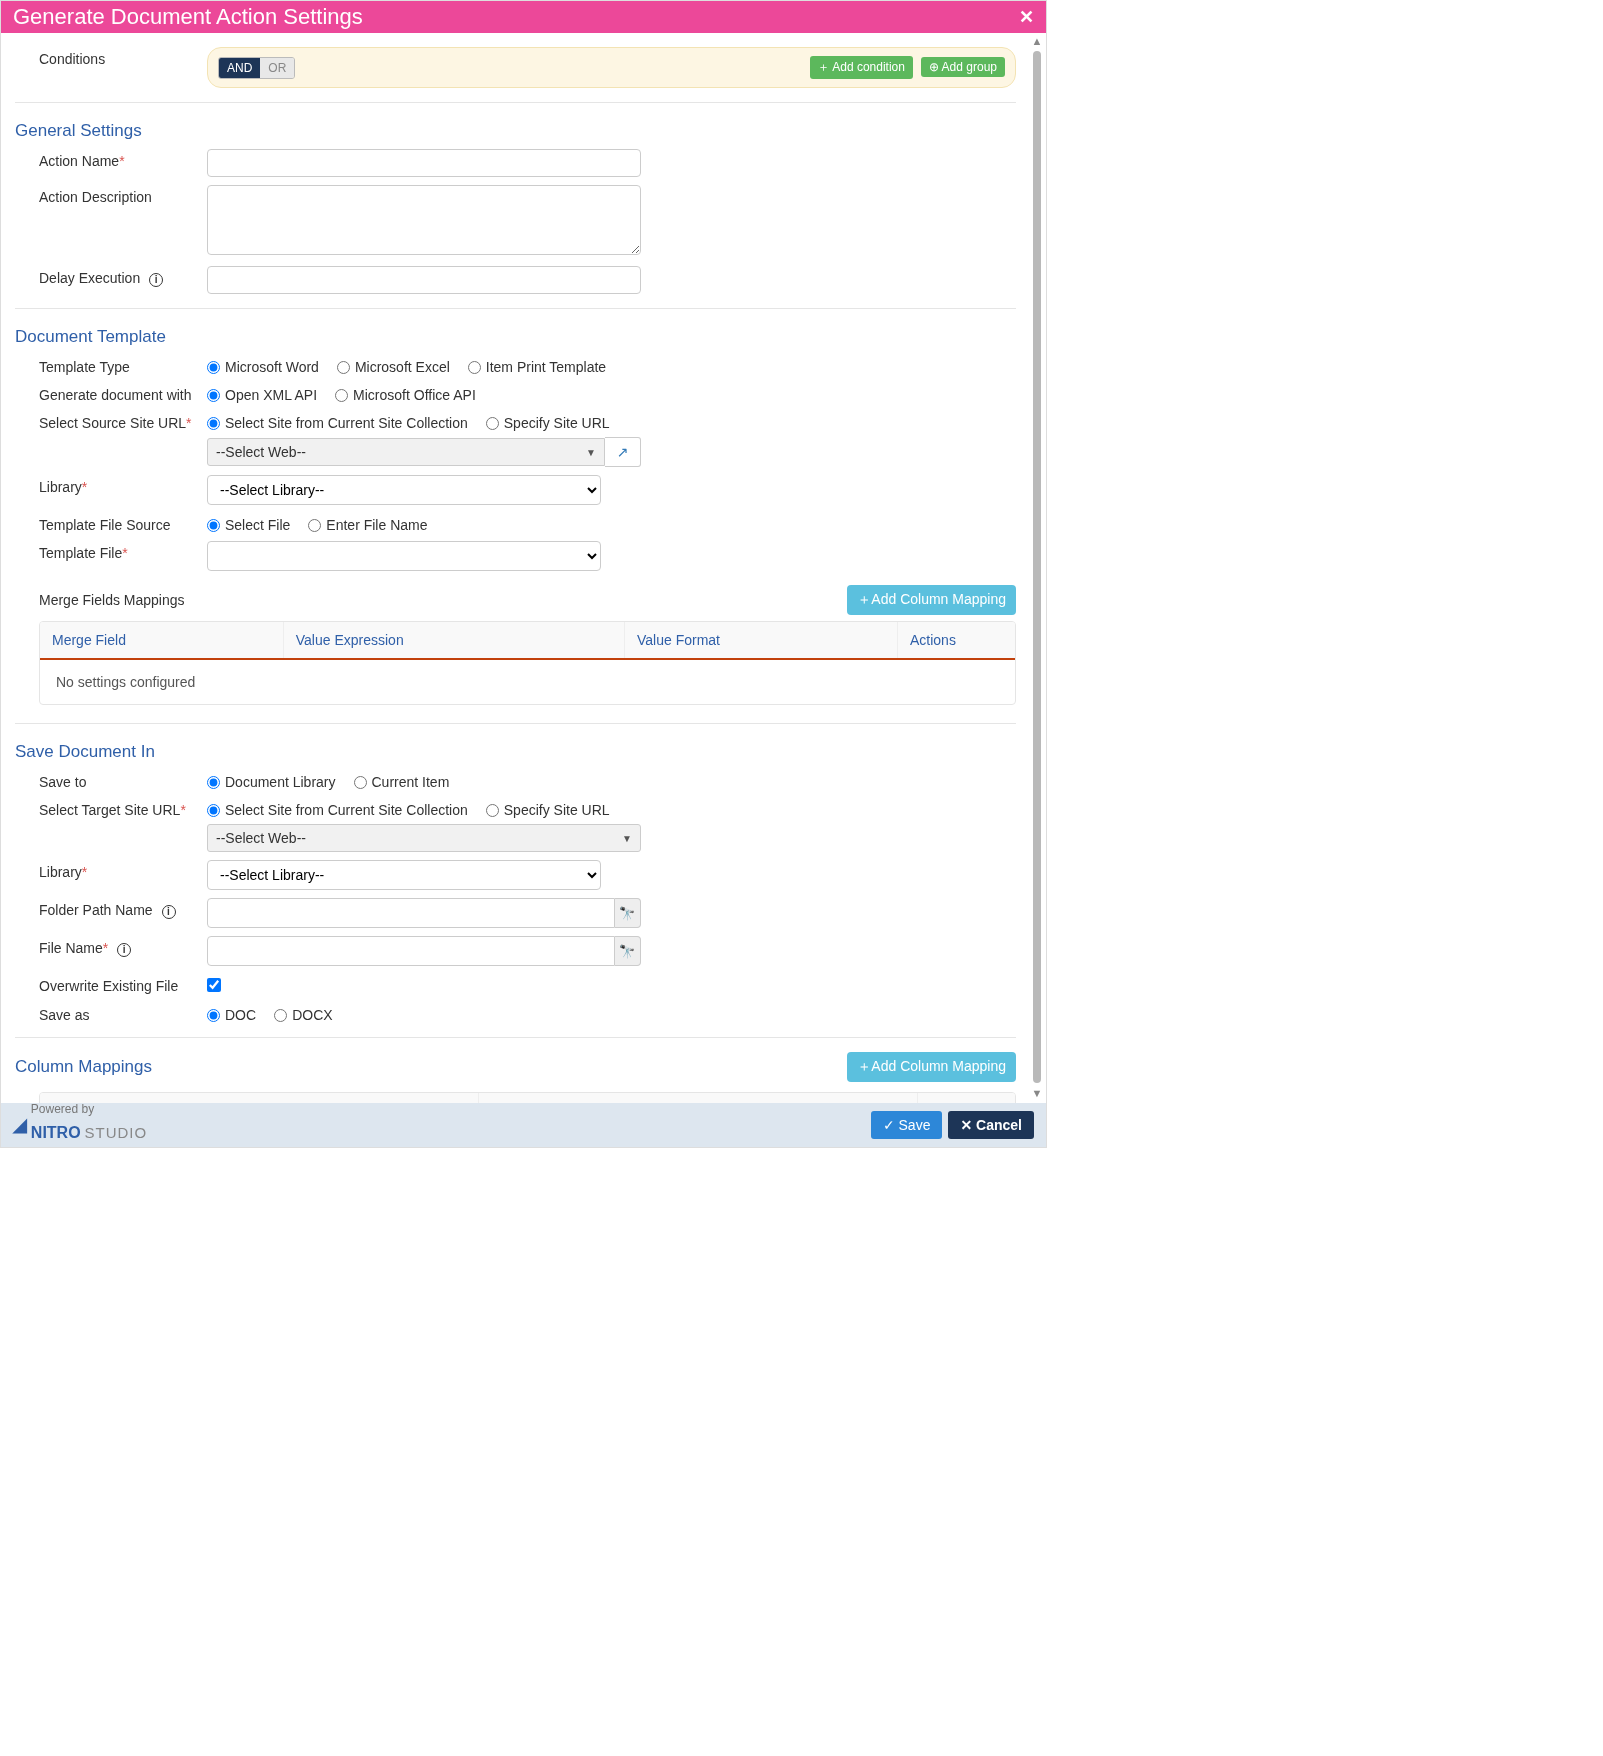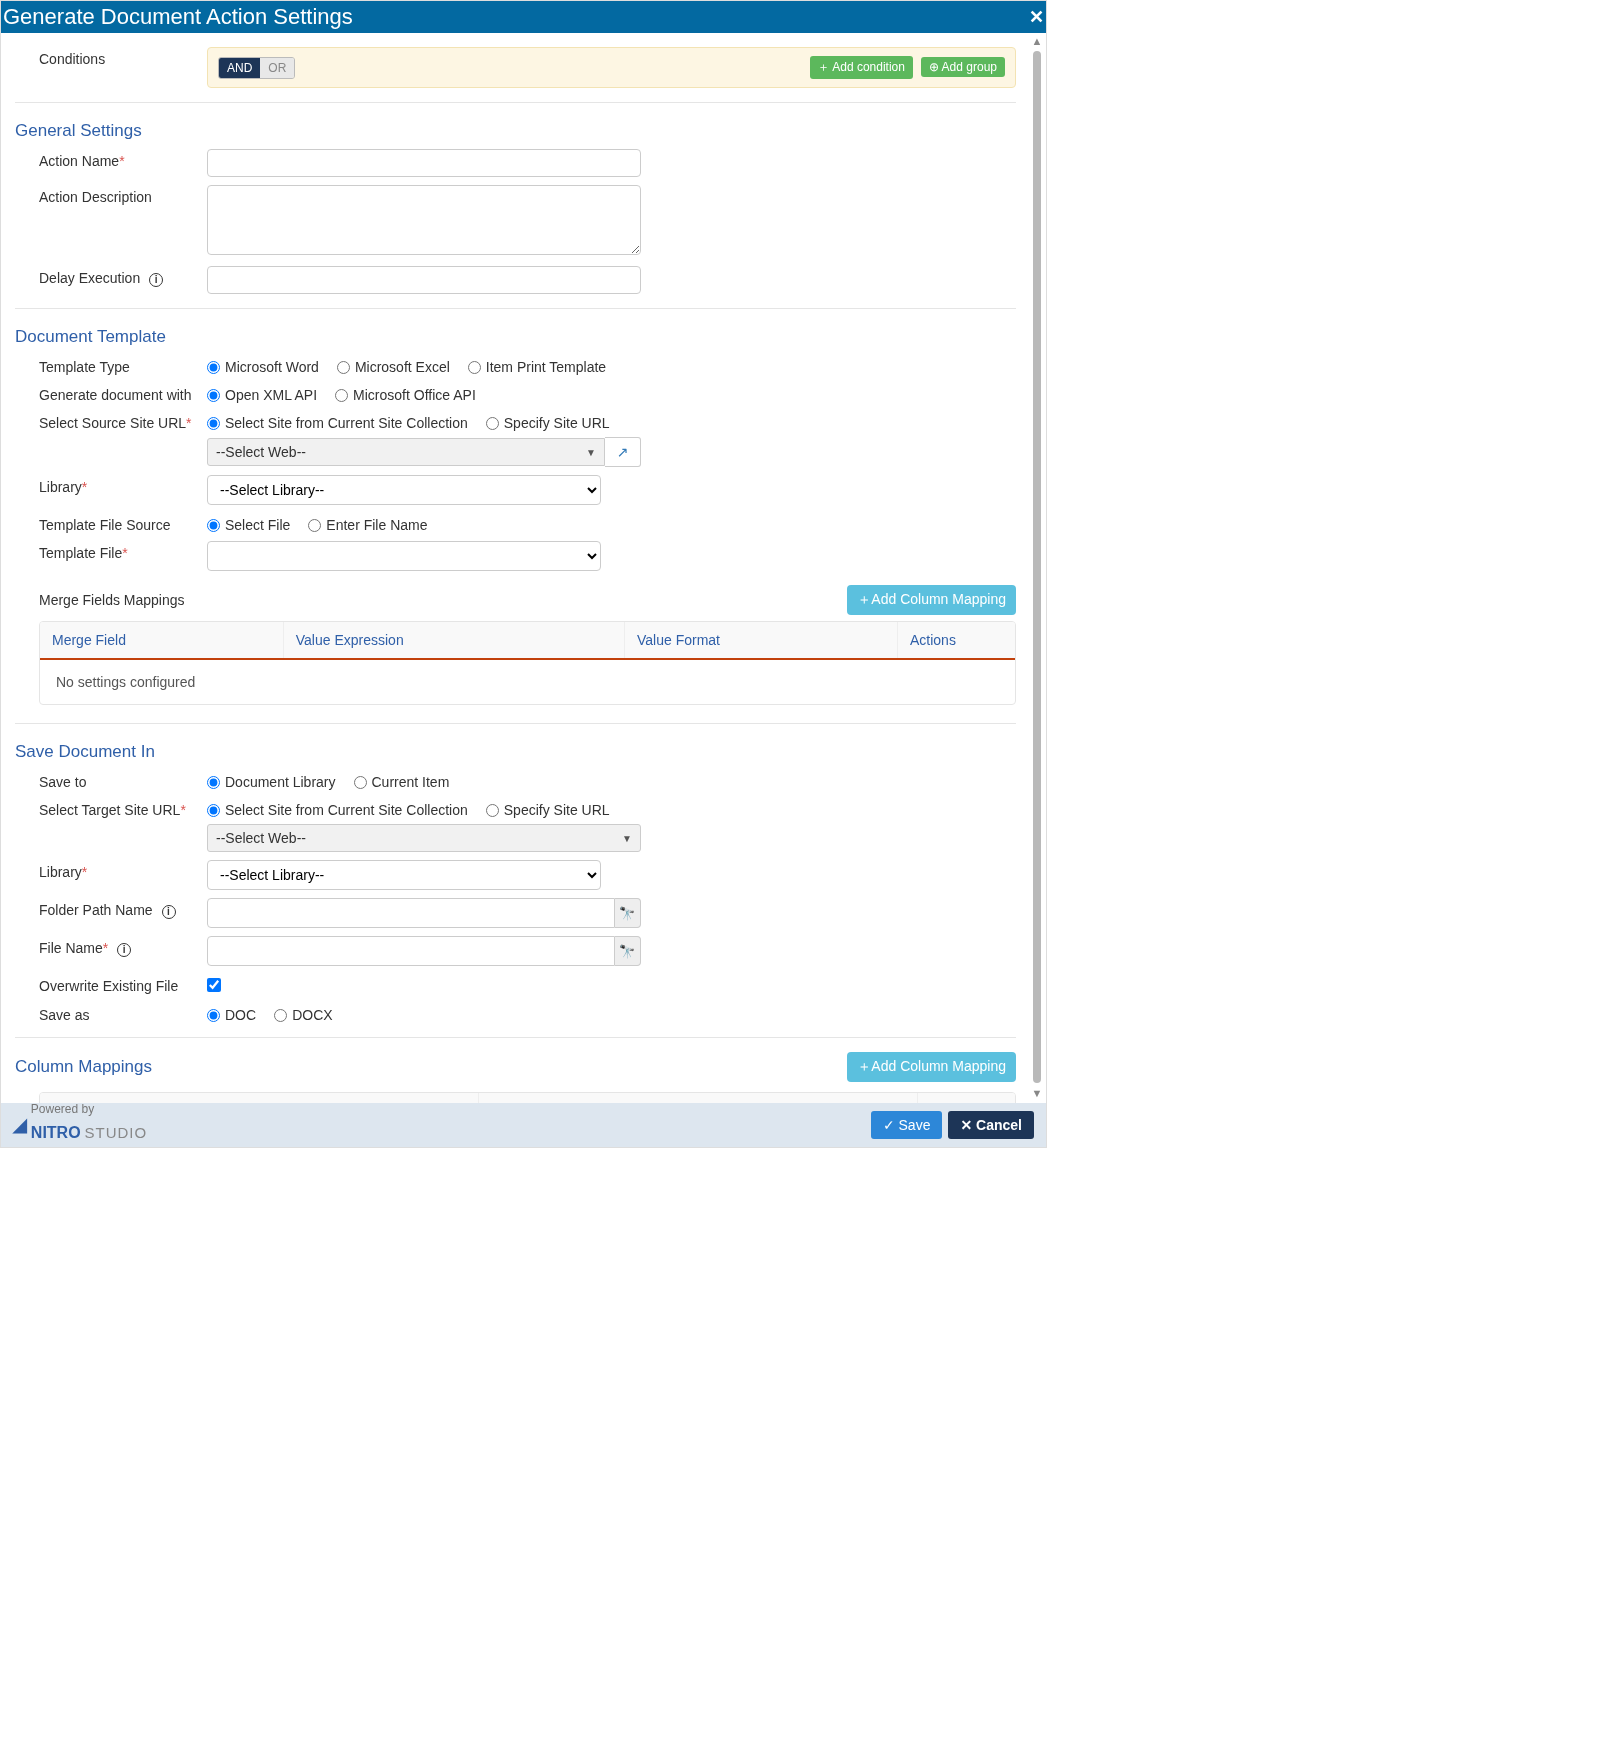--- a/index.html
+++ b/index.html
@@ -1,31 +1,31 @@
 <!DOCTYPE html>
 <html><head>
 <meta charset="utf-8">
 <style>
 * { box-sizing: border-box; margin: 0; padding: 0; }
 body { font-family: "Segoe UI", Arial, sans-serif; font-size: 14px; color: #333; background: #fff; }
 .outer { width: 1047px; height: 1148px; position: relative; overflow: hidden; border: 1px solid #ddd; }
-.header { background: #0369a1; color: #fff; padding: 4px 2px; display: flex; justify-content: space-between; align-items: center; height: 32px; }
+.header { background: #ec4899; color: #fff; padding: 4px 12px; display: flex; justify-content: space-between; align-items: center; height: 32px; }
 .header h1 { font-size: 22px; font-weight: 400; }
 .close-x { color: #fff; font-size: 18px; font-weight: bold; cursor: pointer; }
 .scroll-area { position: absolute; top: 32px; bottom: 44px; left: 0; right: 16px; overflow-y: auto; padding: 0 14px 20px 14px; }
 .scrollbar { position: absolute; right: 2px; top: 34px; bottom: 48px; width: 14px; background: transparent; display: flex; flex-direction: column; align-items: center; justify-content: space-between; }
 .scroll-arrow { font-size: 11px; color: #888; }
 .scroll-thumb { width: 8px; background: #b9b9b9; border-radius: 4px; flex: 1; margin: 4px 0; }
 .section-title { color: #2f5fa8; font-size: 17px; font-weight: 400; margin: 18px 0 8px 0; }
 .row { display: flex; align-items: flex-start; margin: 8px 0 8px 24px; }
 .label { width: 168px; padding-top: 4px; font-size: 14px; color: #333; }
 .req { color: #d9534f; }
 .field { flex: 1; }
 hr.divider { border: none; border-top: 1px solid #e5e5e5; margin: 14px 0 0 0; }
-.conditions-box { background: #fdf6e3; border: 1px solid #f3e3b3; border-radius: 4px; padding: 8px 10px; display: flex; justify-content: space-between; align-items: center; }
+.conditions-box { background: #fdf6e3; border: 1px solid #f3e3b3; border-radius: 14px; padding: 8px 10px; display: flex; justify-content: space-between; align-items: center; }
 .andor { display: inline-flex; border: 1px solid #bbb; border-radius: 3px; overflow: hidden; font-size: 12px; }
 .andor span { padding: 3px 8px; }
 .andor .active { background: #1d3557; color: #fff; }
 .andor .inactive { background: #e8e8e8; color: #888; }
 .green-btn { background: #5cb85c; color: #fff; border: none; border-radius: 3px; padding: 3px 8px; font-size: 12px; margin-left: 4px; cursor: pointer; }
 input[type=text], textarea, select { width: 434px; border: 1px solid #ccc; border-radius: 4px; padding: 5px 8px; font-size: 14px; font-family: inherit; }
 textarea { height: 70px; resize: both; }
 select { background: #fff; }
 .select-wide { width: 394px; }
 .dropdown-btn { display: inline-flex; align-items: center; }

